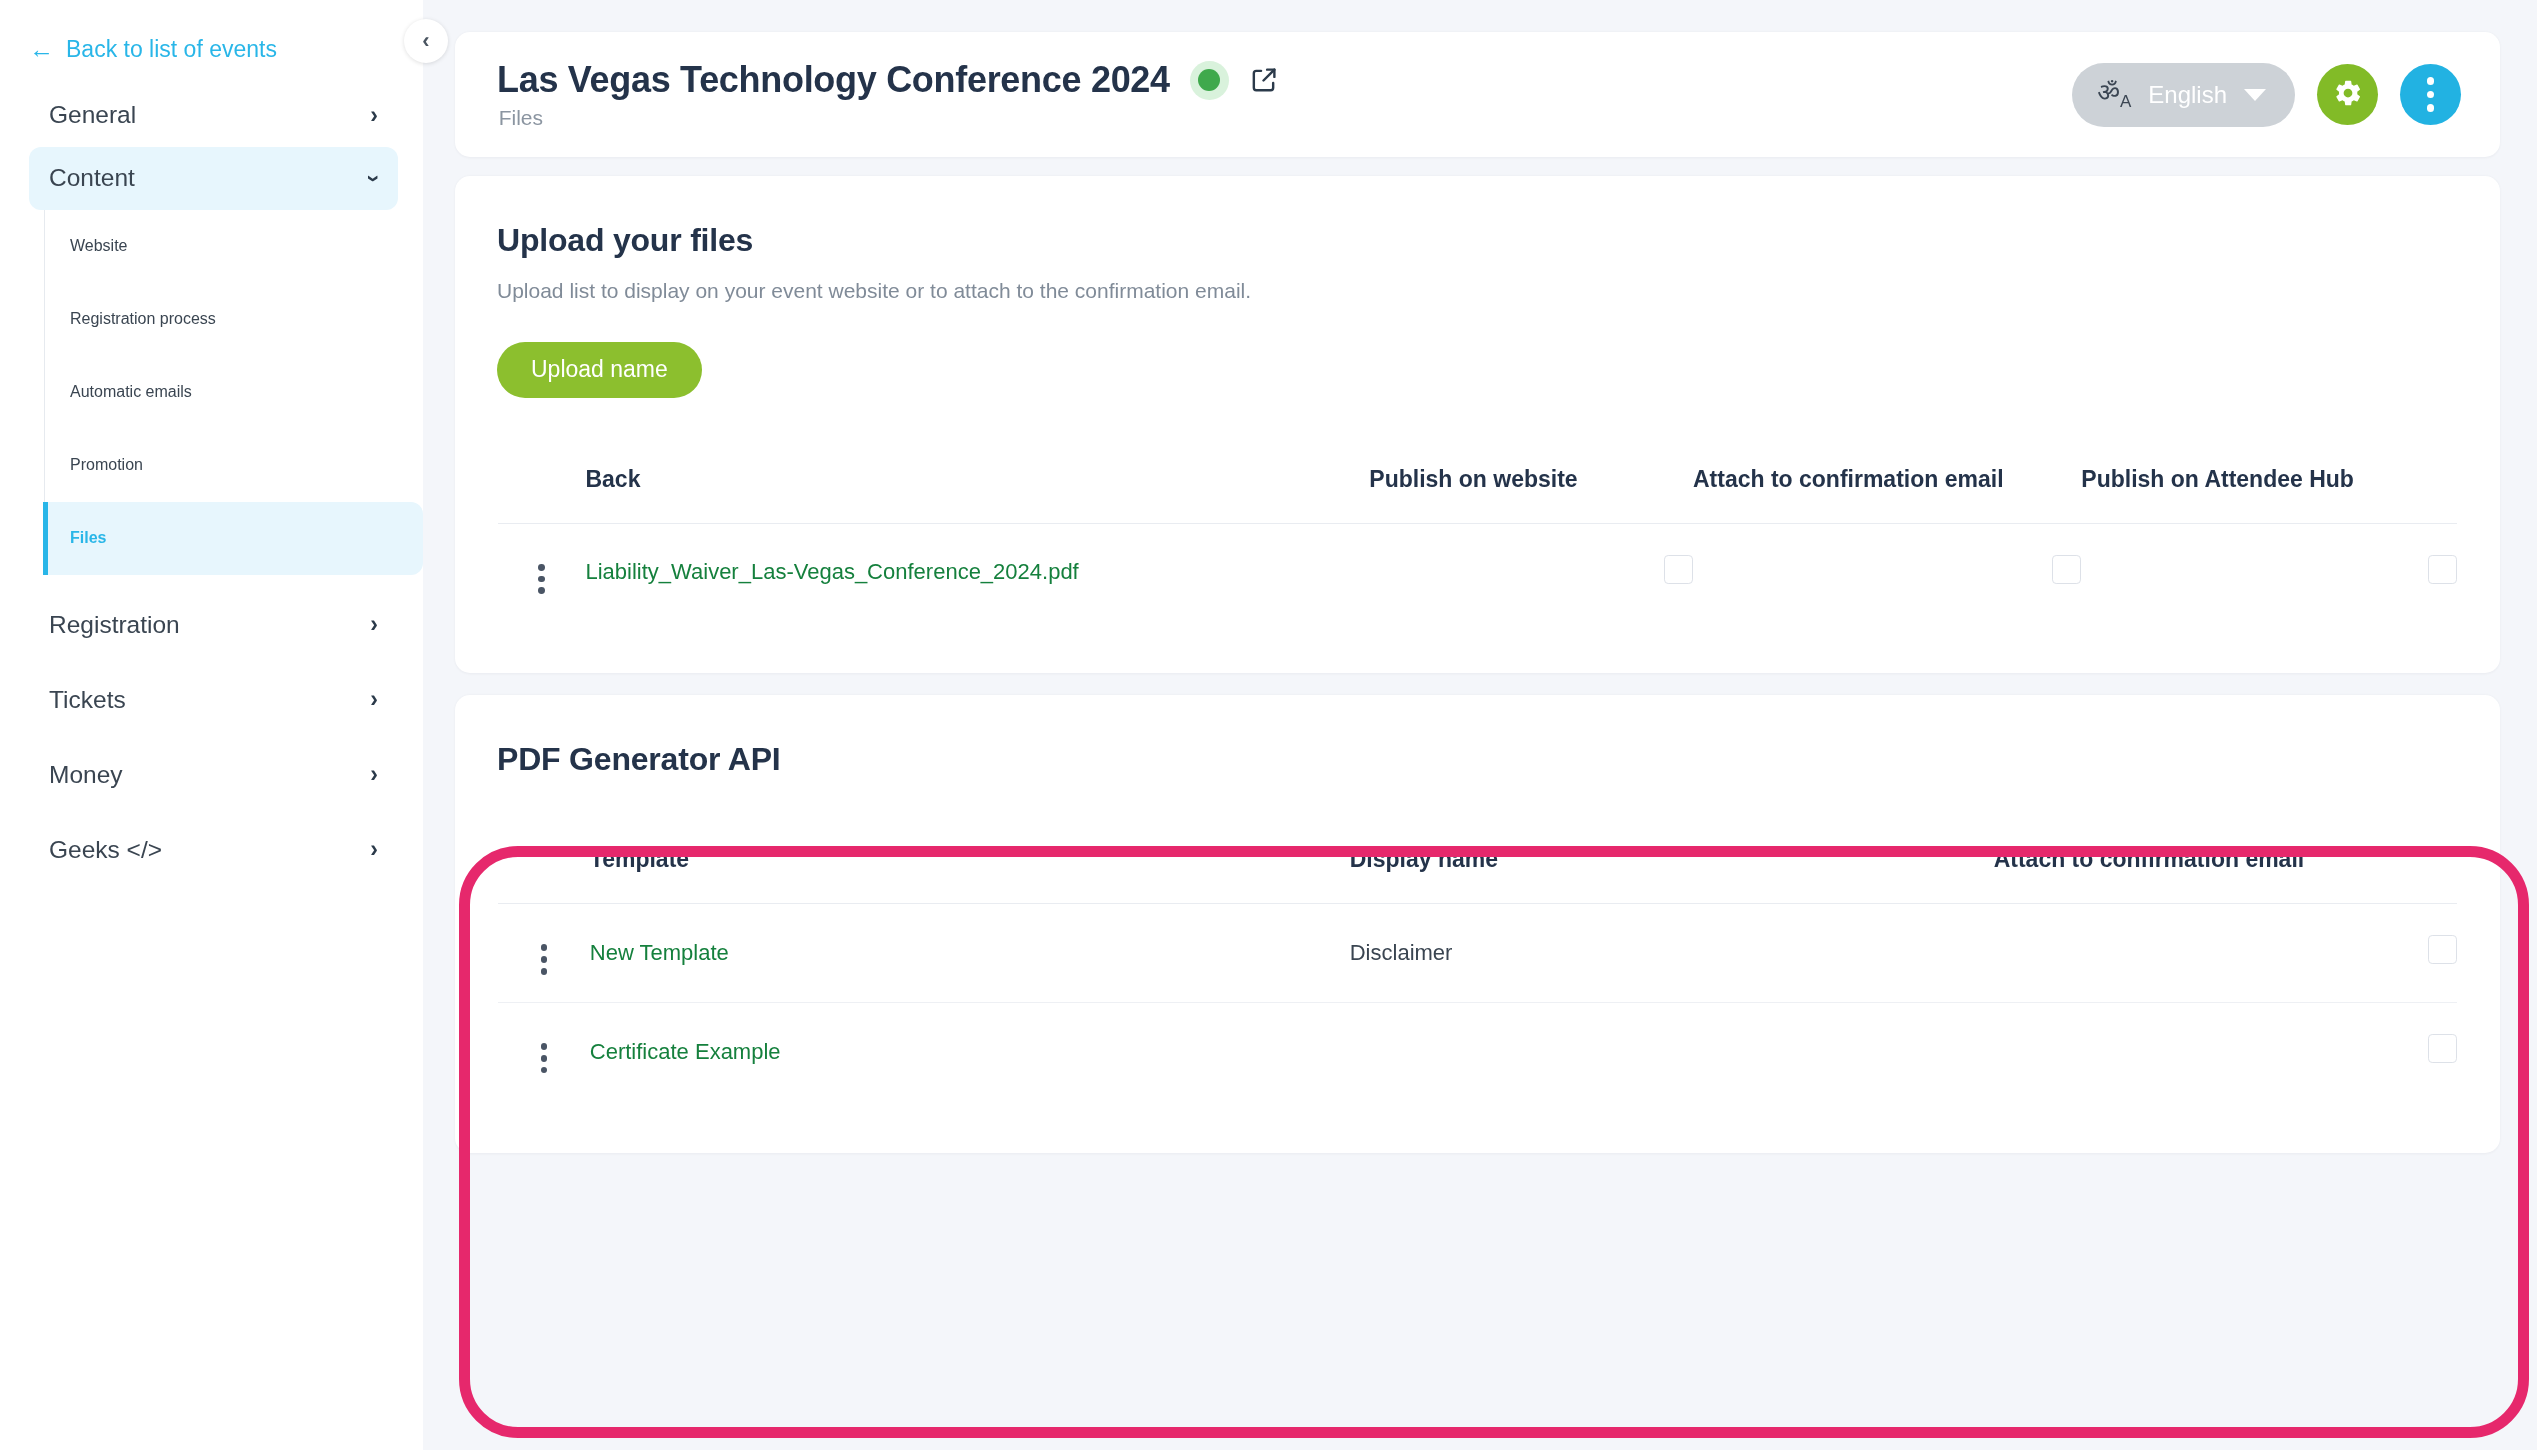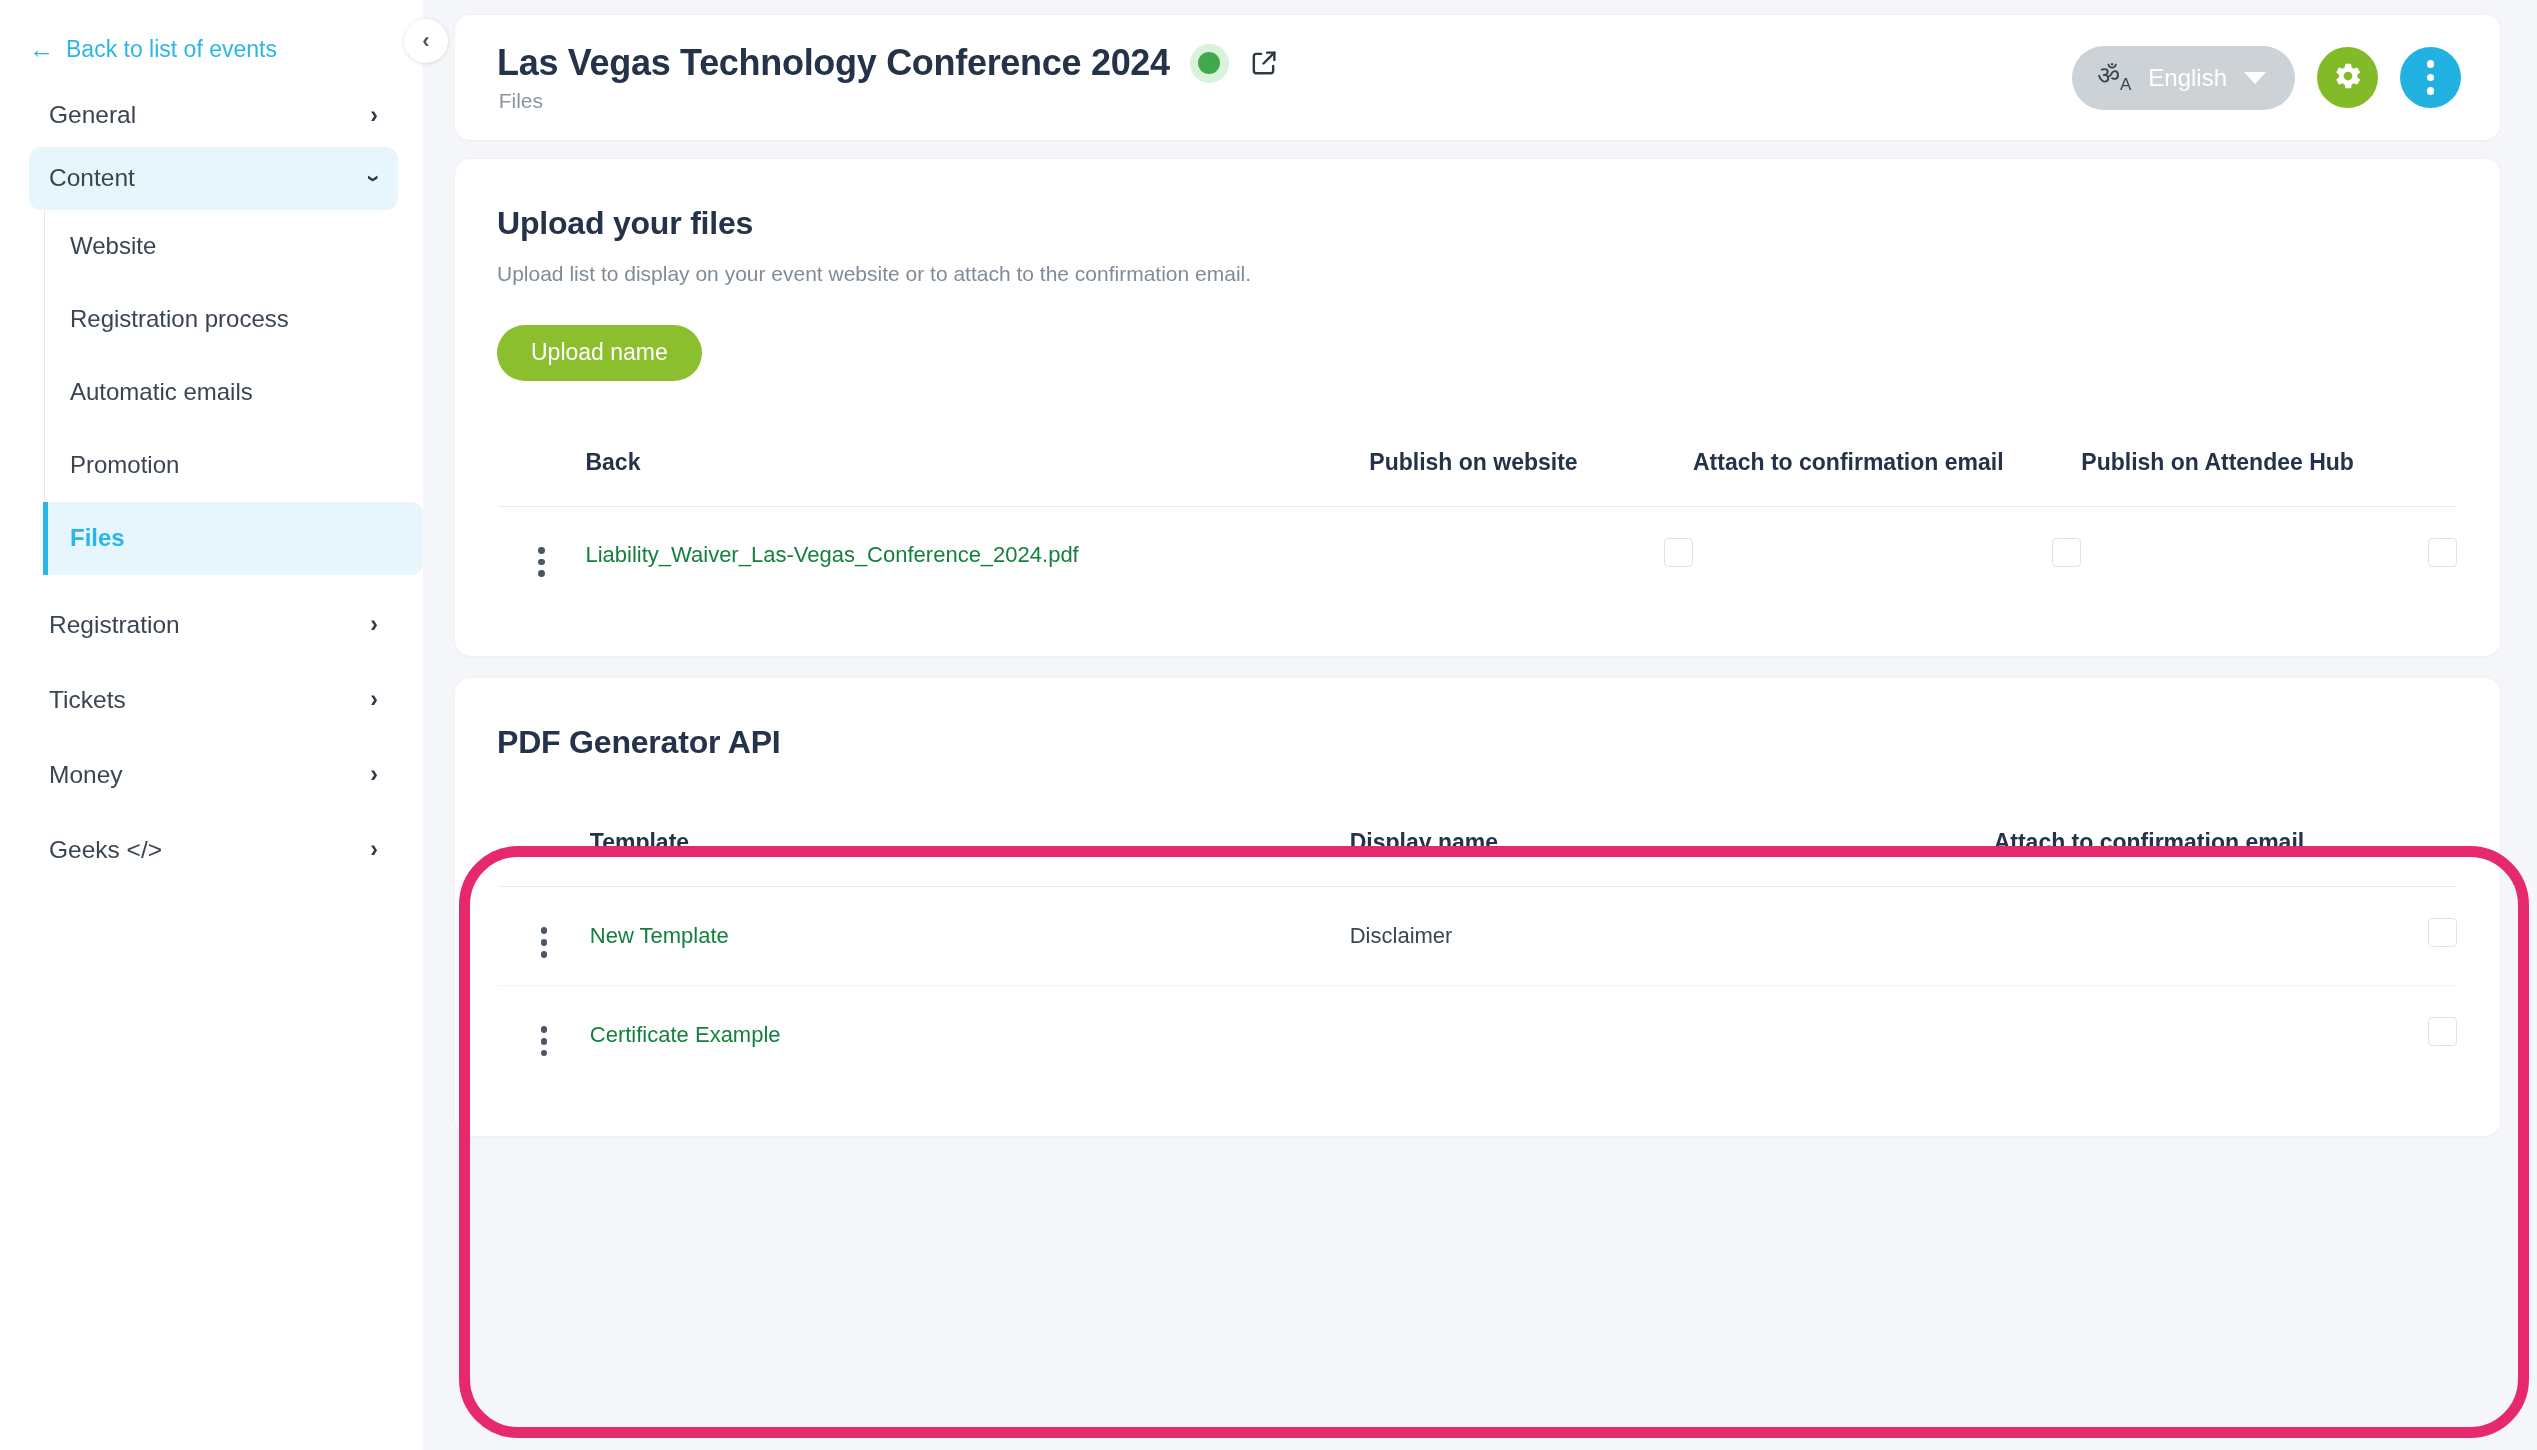--- a/index.html
+++ b/index.html
@@ -72,21 +72,21 @@
     margin-left: 44px;
     padding-left: 0;
     border-left: 1.7px solid #e6eaef;
   }
   .sub-item {
     position: relative;
     height: 73px;
     display: flex;
     align-items: center;
     padding-left: 25px;
-    font-size: 24px;
+    font-size: 16px;
     color: #3a4551;
     cursor: pointer;
     border-radius: 0 12px 12px 0;
   }
   .sub-item.active {
     background: #e7f6fd;
     color: #29b6e8;
     font-weight: bold;
   }
   .sub-item.active::before {
@@ -114,21 +114,21 @@
     cursor: pointer;
     z-index: 20;
   }
 
   
   .main {
     position: relative;
     flex: 1 1 auto;
     height: 1451px;
     background: #f4f6fa;
-    padding: 15px 38px 0 32px;
+    padding: 32px 38px 0 32px;
     overflow: hidden;
   }
   .card {
     background: #ffffff;
     border-radius: 15px;
     box-shadow: 0 0.8px 2.5px rgba(30,40,60,0.05);
   }
 
   
   .header-card {

